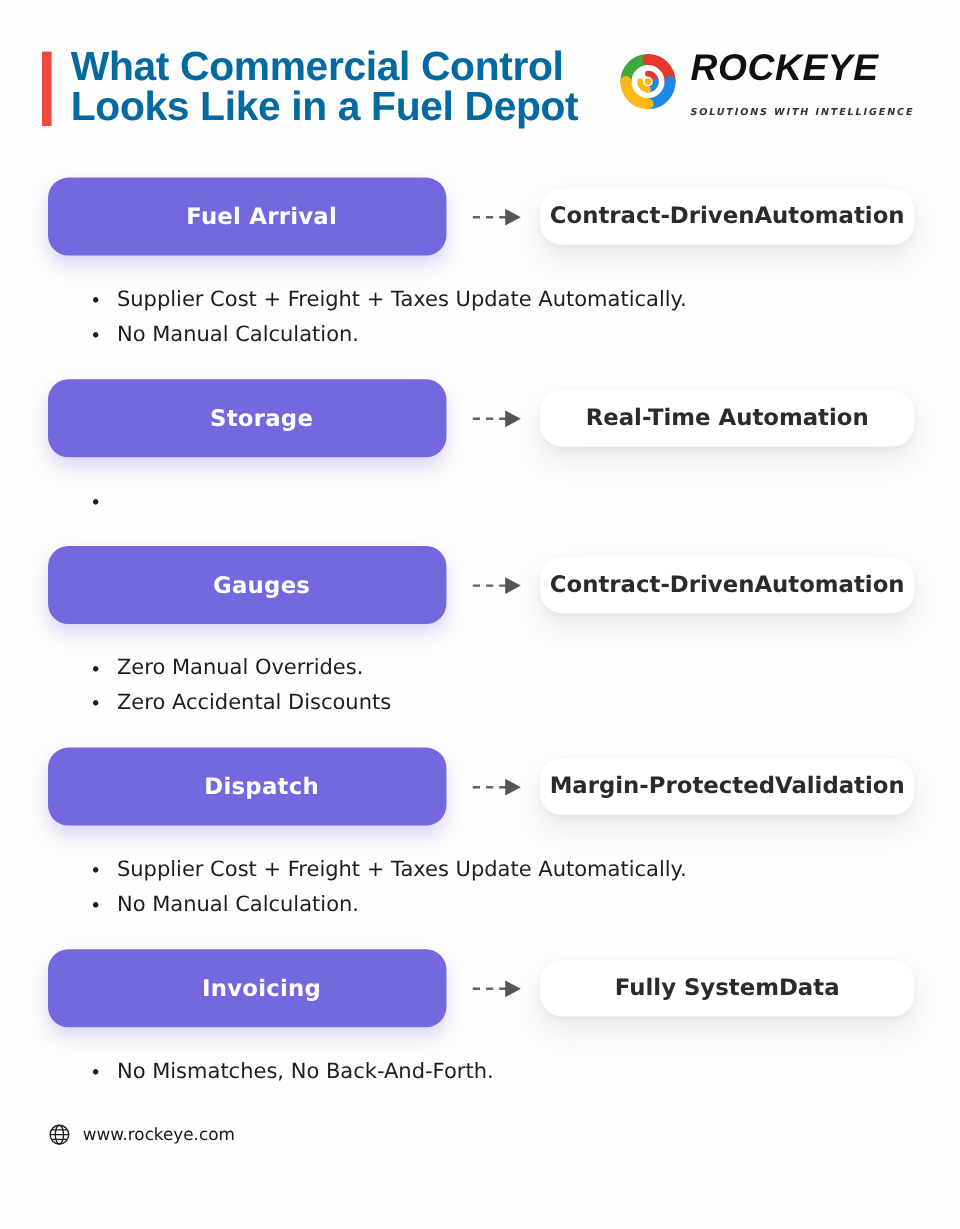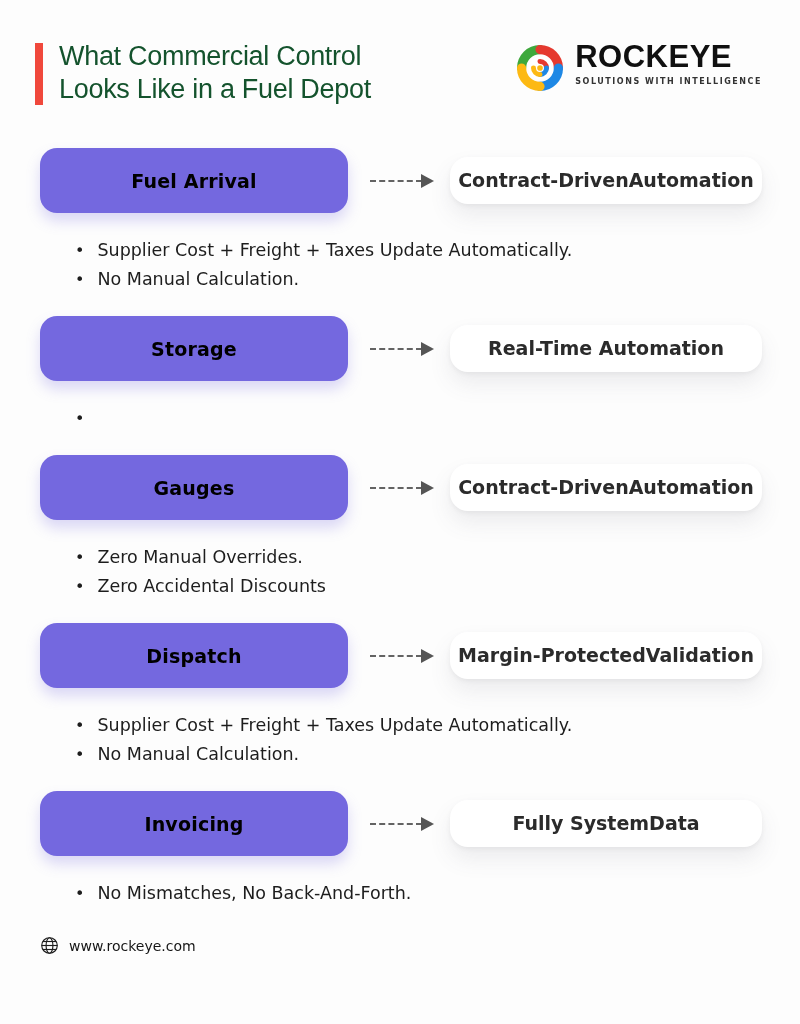--- a/index.html
+++ b/index.html
@@ -7,35 +7,36 @@
     width:800px;height:1024px;
     background:#fdfdfd;
     font-family:"DejaVu Sans",sans-serif;
     color:#222;
     overflow:hidden;
   }
   
   .header{display:flex;justify-content:space-between;align-items:flex-start;padding:40px 38px 0 35px;}
   .title-wrap{display:flex;gap:16px;}
   .accent-bar{width:8px;height:62px;background:#f0483c;flex:none;margin-top:3px;}
-  .page-title{font-family:"Liberation Sans",sans-serif;font-size:27px;line-height:33px;font-weight:normal;color:#14532d;letter-spacing:-0.3px;}
+  .page-title{font-family:"Liberation Sans",sans-serif;font-size:34px;line-height:33px;font-weight:bold;color:#0369a1;letter-spacing:-0.3px;}
   .title-line{display:block;}
-  .brand{display:flex;align-items:flex-start;gap:9px;margin-top:2px;}
+  .brand{display:flex;align-items:flex-end;gap:9px;margin-top:2px;font-style:italic;}
   .brand-text{display:flex;flex-direction:column;}
   .brand-name{font-family:"Liberation Sans",sans-serif;font-size:31px;font-weight:bold;color:#101010;line-height:30px;letter-spacing:0.5px;}
-  .brand-tagline{font-size:8px;letter-spacing:1.55px;color:#333;margin-top:5px;font-weight:bold;}
+  .brand-tagline{font-size:8px;letter-spacing:1.55px;color:#333;margin-top:17px;font-weight:bold;}
   
   .content{padding:0 38px 0 40px;}
   .flow-row{display:flex;align-items:center;justify-content:space-between;margin-top:22px;}
   .flow-row.first{margin-top:42px;}
   .pill{
     width:308px;height:65px;background:#7468df;border-radius:17px;flex:none;
     display:flex;align-items:center;justify-content:center;
-    color:#000000;font-size:19px;font-weight:bold;letter-spacing:0.2px;
+    color:#ffffff;font-size:19px;font-weight:bold;letter-spacing:0.2px;
     box-shadow:0 8px 14px rgba(116,104,223,0.25);
+    padding-left:24px;
   }
   .arrow{flex:1;display:flex;align-items:center;margin:0 16px 0 22px;}
   .dash{flex:1;height:0;border-top:2.4px dashed #636363;}
   .head{width:0;height:0;border-left:13px solid #555;border-top:7px solid transparent;border-bottom:7px solid transparent;margin-left:-1px;}
   .card{
     width:312px;min-height:46px;background:#fff;border-radius:18px;flex:none;
     box-shadow:0 12px 22px rgba(90,90,105,0.10),0 2px 5px rgba(0,0,0,0.05);
     display:flex;flex-direction:row;align-items:center;justify-content:center;
     text-align:center;font-size:19px;font-weight:bold;color:#2b2b2b;line-height:26.5px;
     padding:10px 8px;box-sizing:border-box;

